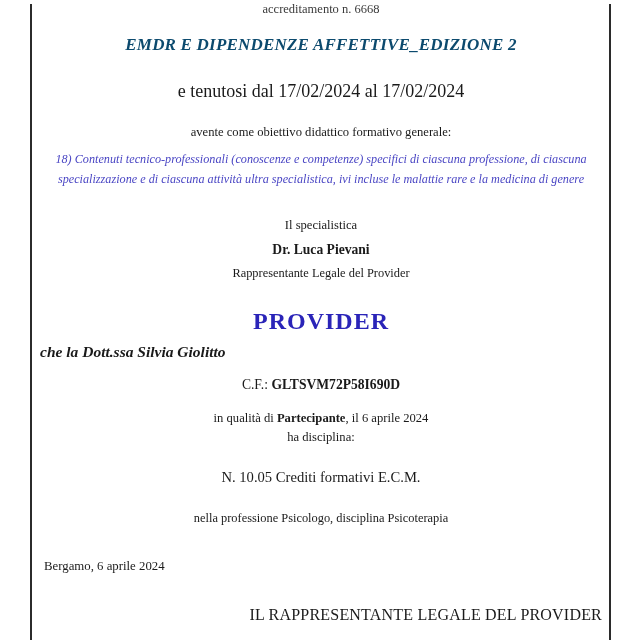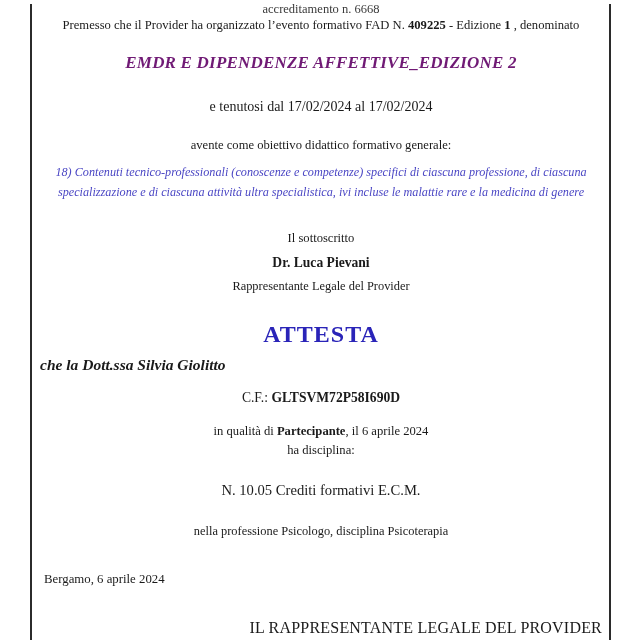--- a/index.html
+++ b/index.html
@@ -62,28 +62,28 @@
     margin: 3px 0 0 0;
     line-height: 15px;
     white-space: nowrap;
   }
   .premesso b { font-weight: bold; }
 
   .course-title {
     font-size: 17px;
     font-weight: bold;
     font-style: italic;
-    color: #701a75;
+    color: #0c4a6e;
     text-align: center;
     margin: 20px 0 0 0;
     letter-spacing: 0.2px;
   }
 
   .held-dates {
-    font-size: 14px;
+    font-size: 18px;
     text-align: center;
     margin: 26px 0 0 0;
   }
 
   .objective-intro {
     font-size: 12.6px;
     text-align: center;
     margin: 23px 0 0 0;
   }
 
@@ -189,39 +189,36 @@
 
 <div class="page">
 
   <div class="border-left"></div>
   <div class="border-right"></div>
 
   <div class="content">
 
     <div class="accredit-line">accreditamento n. 6668</div>
 
-    <div class="premesso">
-      <span>Premesso che il Provider ha organizzato l’evento formativo FAD N. </span><b>409225</b><span> - Edizione </span><b>1</b><span> , denominato</span>
-    </div>
 
     <div class="course-title">EMDR E DIPENDENZE AFFETTIVE_EDIZIONE 2</div>
 
     <div class="held-dates">e tenutosi dal 17/02/2024 al 17/02/2024</div>
 
     <div class="objective-intro">avente come obiettivo didattico formativo generale:</div>
 
     <div class="objective-text">18) Contenuti tecnico-professionali (conoscenze e competenze) specifici di ciascuna professione, di ciascuna specializzazione e di ciascuna attività ultra specialistica, ivi incluse le malattie rare e la medicina di genere</div>
 
-    <div class="undersigned">Il sottoscritto</div>
+    <div class="undersigned">Il specialistica</div>
 
     <div class="rep-name">Dr. Luca Pievani</div>
 
     <div class="rep-role">Rappresentante Legale del Provider</div>
 
-    <div class="attesta">ATTESTA</div>
+    <div class="attesta">PROVIDER</div>
 
     <div class="recipient">che la Dott.ssa Silvia Giolitto</div>
 
     <div class="fiscal-code">
       <span>C.F.: </span><b>GLTSVM72P58I690D</b>
     </div>
 
     <div class="capacity">
       <span>in qualità di </span><b>Partecipante</b><span>, il 6 aprile 2024</span>
     </div>

